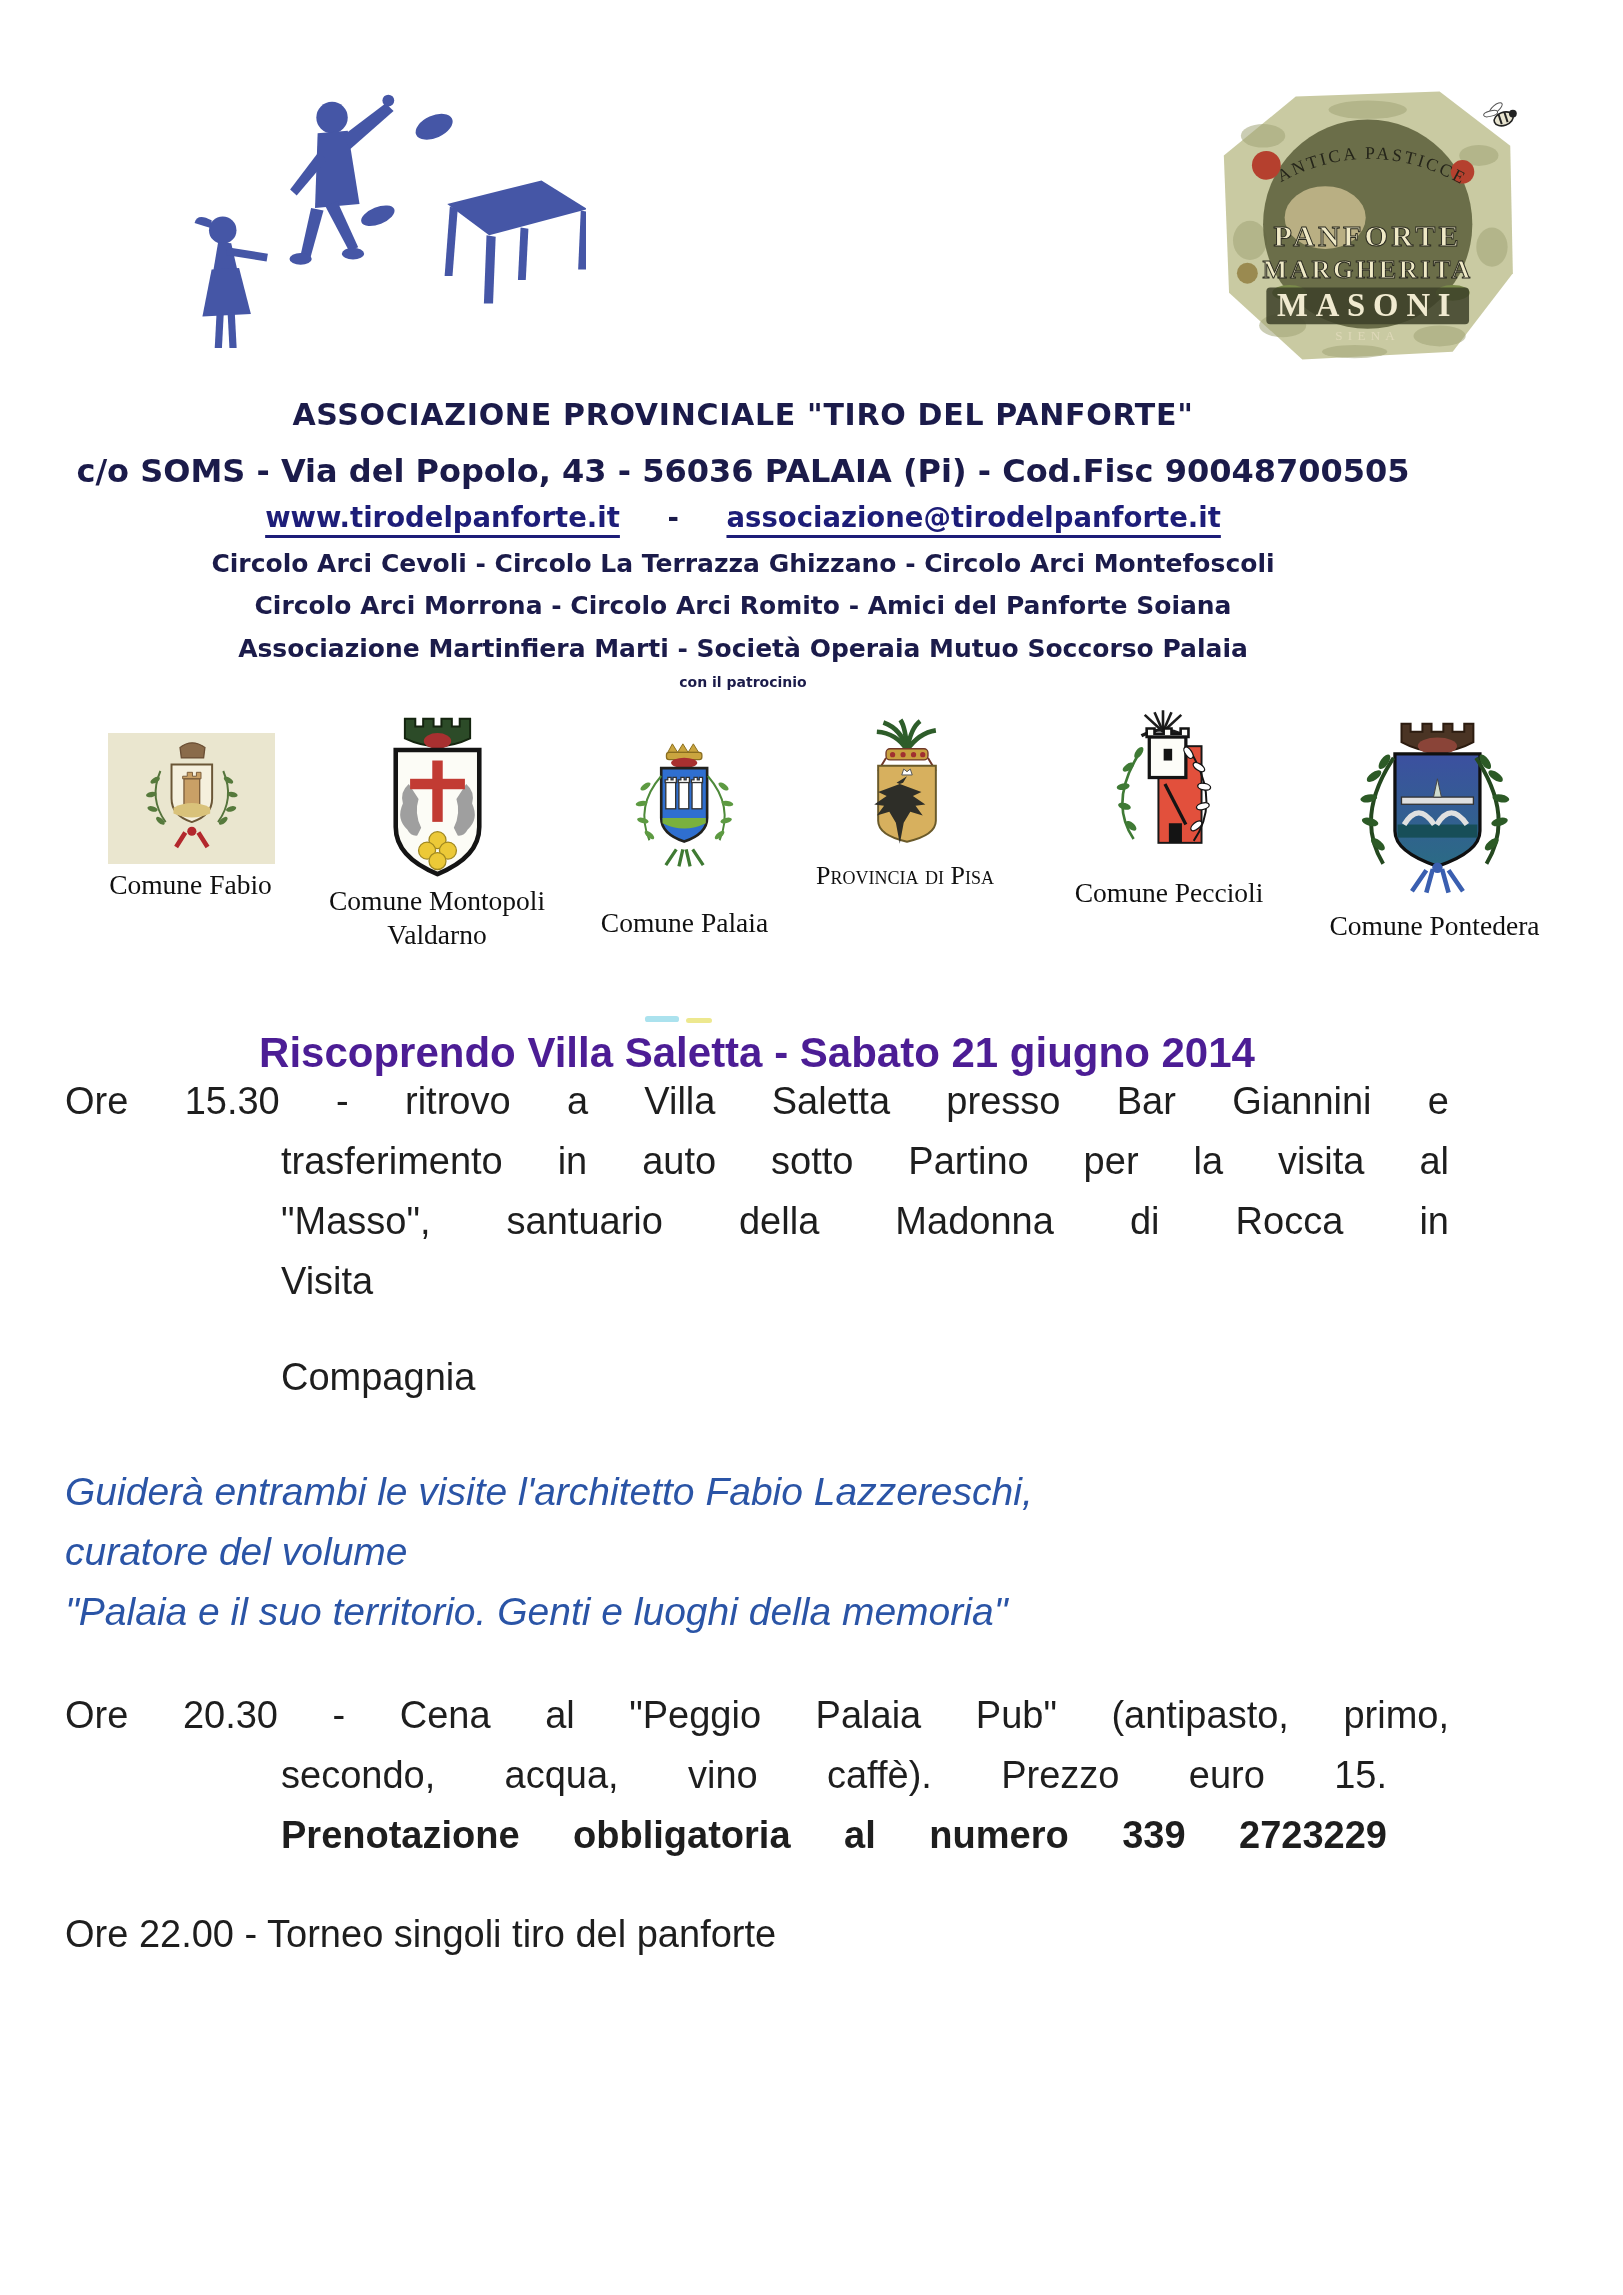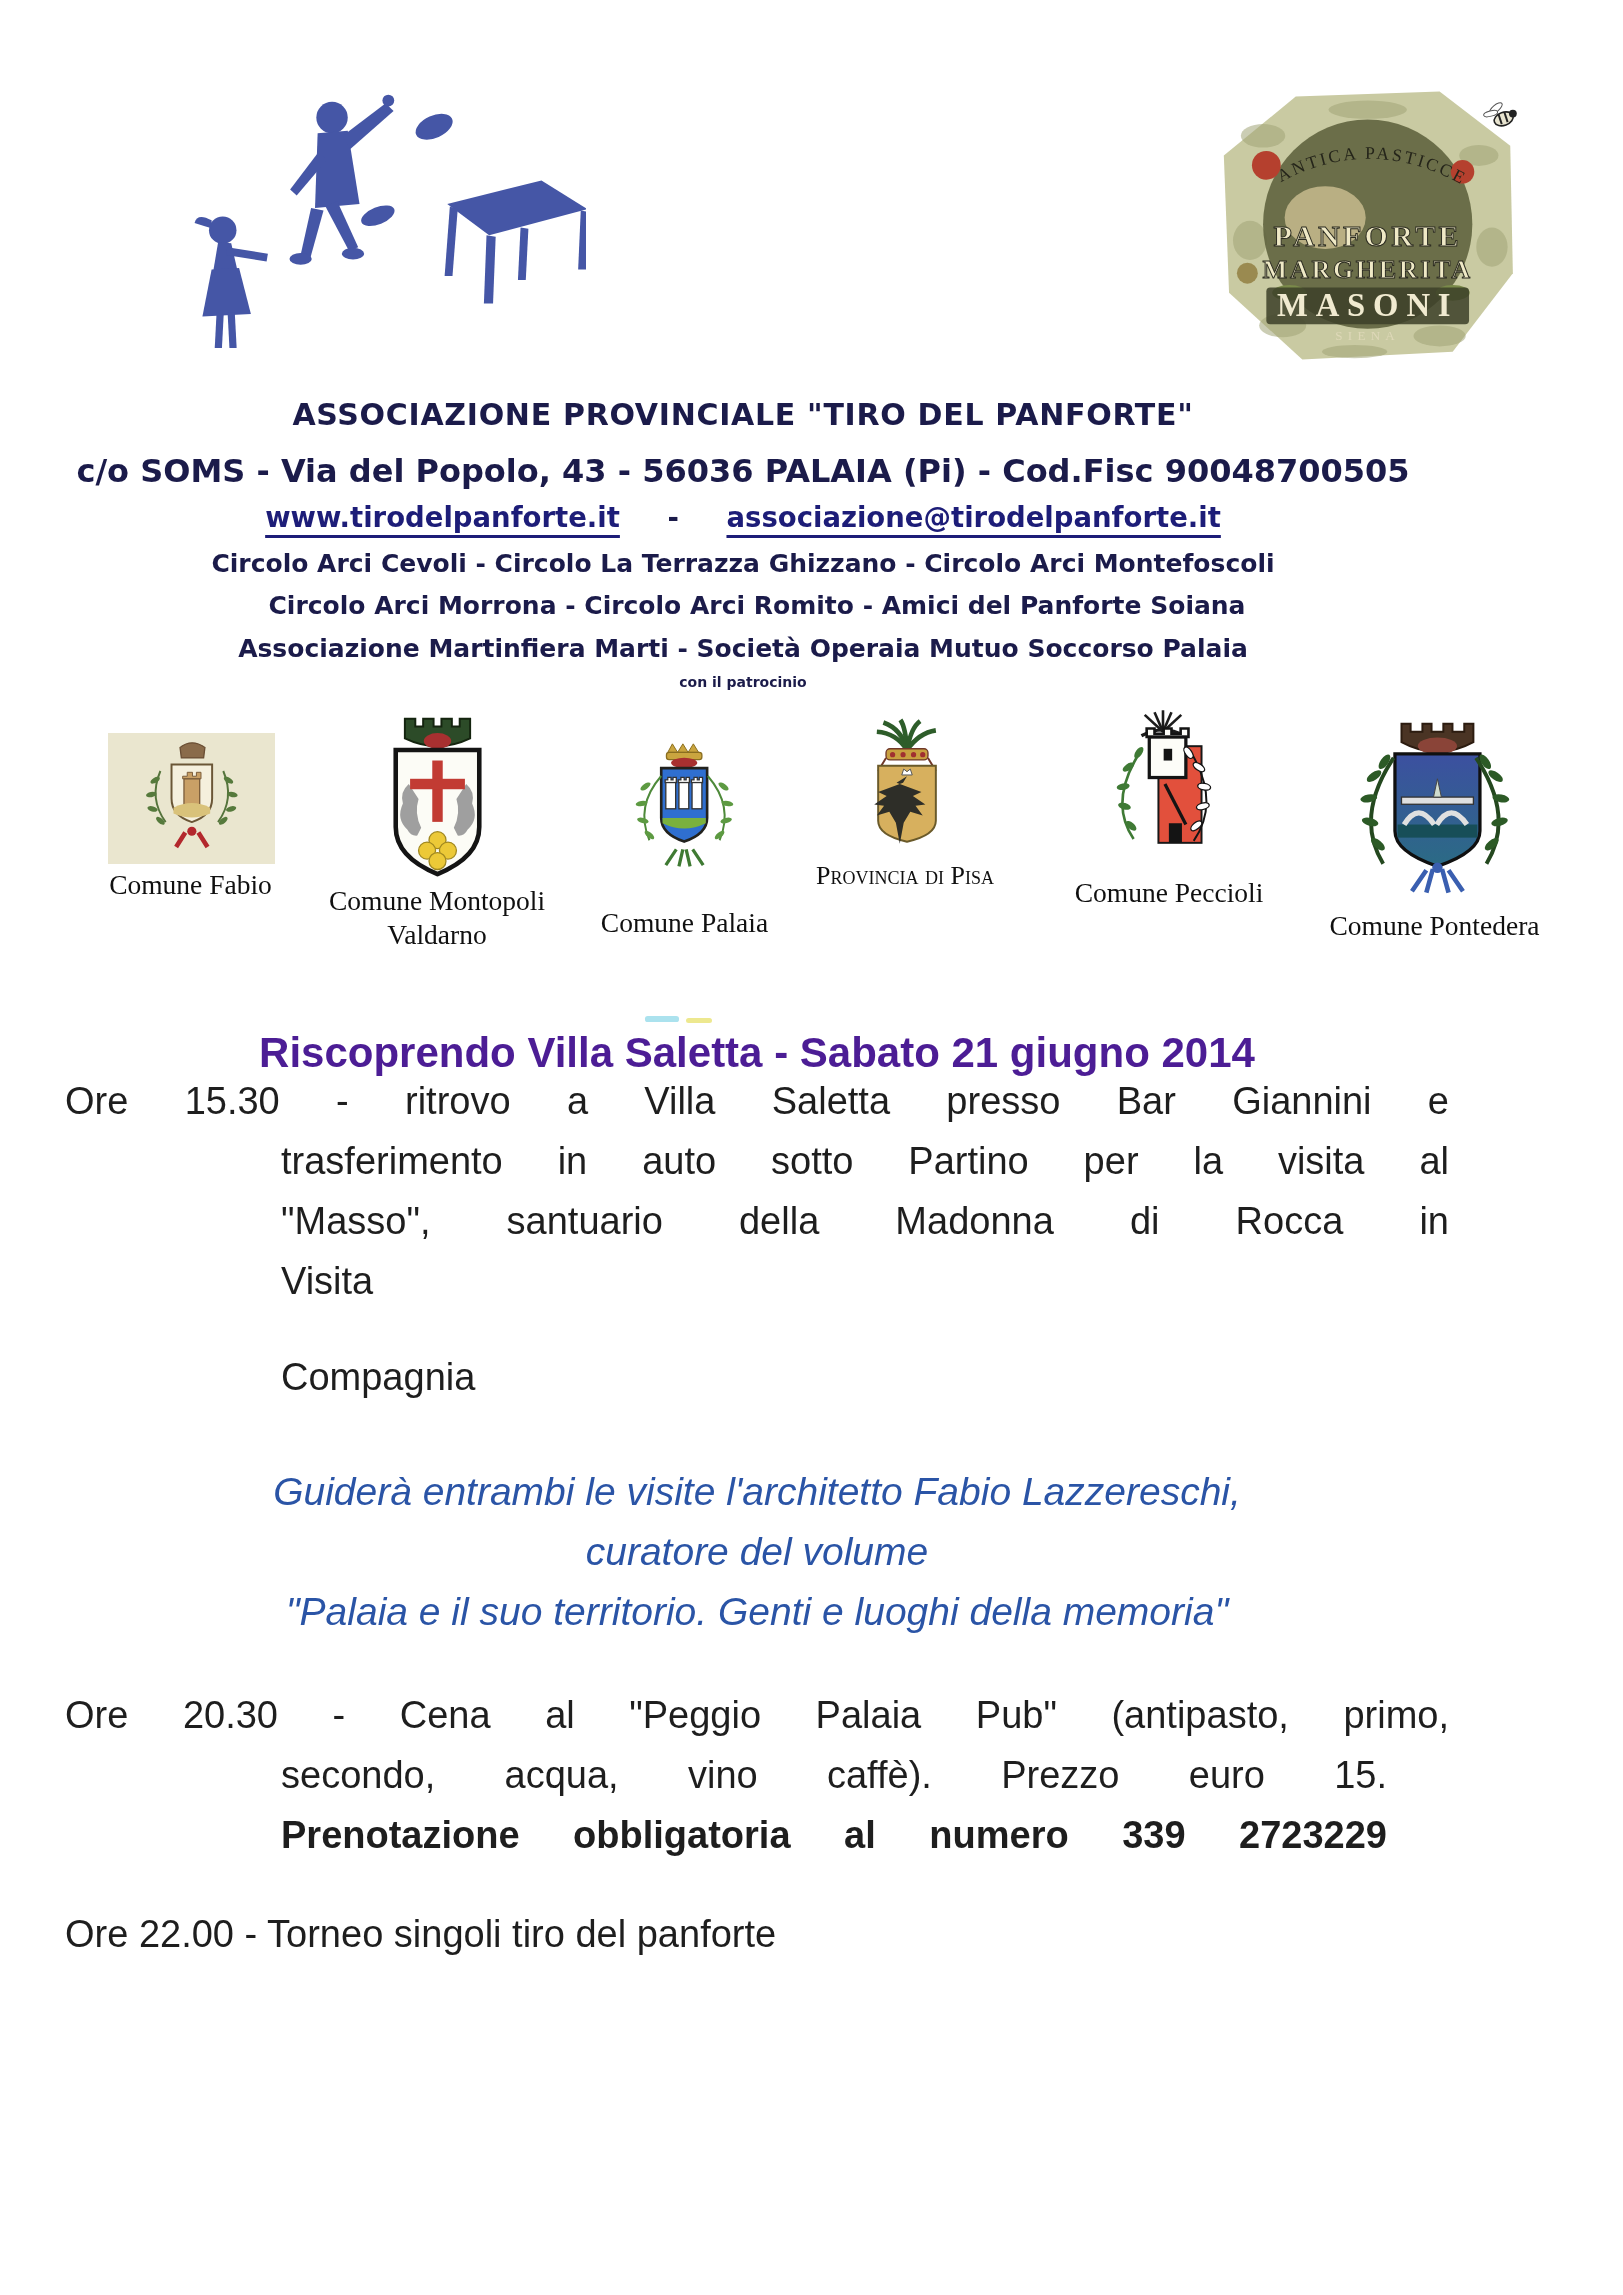--- a/index.html
+++ b/index.html
@@ -9,21 +9,21 @@
 
   
   .hdr{position:absolute;left:0;width:1486px;text-align:center;
        font-family:"DejaVu Sans",sans-serif;font-weight:bold;color:#1b1b4a;}
   .hdr-org{top:397px;font-size:30px;letter-spacing:0.7px;}
   .hdr-addr{top:452px;font-size:32px;}
   .hdr-links{top:501px;font-size:27.5px;}
   .link{color:#1d1d78;text-decoration:underline;text-decoration-thickness:2.6px;text-underline-offset:7.9px;cursor:pointer;}
   .linksep{display:inline-block;margin:0 38px;color:#1b1b4a;}
   .hdr-c1{top:549px;font-size:25px;}
-  .hdr-c2{top:591px;font-size:25px;padding-left:14px;}
+  .hdr-c2{top:591px;font-size:25px;}
   .hdr-c3{top:634px;font-size:25px;}
   .hdr-patr{top:674px;font-size:14px;}
 
   
   .crest{position:absolute;}
   .crest-label{position:absolute;text-align:center;font-family:"Liberation Serif",serif;
                font-size:27.5px;color:#101010;}
   .sc{font-variant:small-caps;font-size:26px;}
 
   
@@ -37,21 +37,21 @@
   
   .content{position:absolute;left:65px;top:1071px;width:1384px;
            font-size:38px;line-height:60px;color:#1e1e1e;}
   .sched{padding-left:216px;}
   .ln{display:block;}
   .first{text-indent:-216px;}
   .just{text-align:justify;text-align-last:justify;}
   .jw{width:1106px;text-align:justify;text-align-last:justify;}
   .bold{font-weight:bold;}
   .m1{margin-top:36px;}.m3{margin-top:43px;}.m4{margin-top:39px;}
-  .note{margin-top:55px;text-align:center;font-style:italic;color:#2a54a6;font-size:39px;}
+  .note{margin-top:55px;text-align:left;font-style:italic;color:#2a54a6;font-size:39px;}
 </style>
 </head>
 <body>
 
 <div class="page">
 
   <svg class="crest" style="left:154px;top:73px" width="432" height="275" viewBox="0 0 660 420">
     <g fill="#4556a6">
       <circle cx="105" cy="240" r="21"></circle>
       <path d="M88,225 q-22,-12 -26,4 q12,4 26,8 z"></path>

